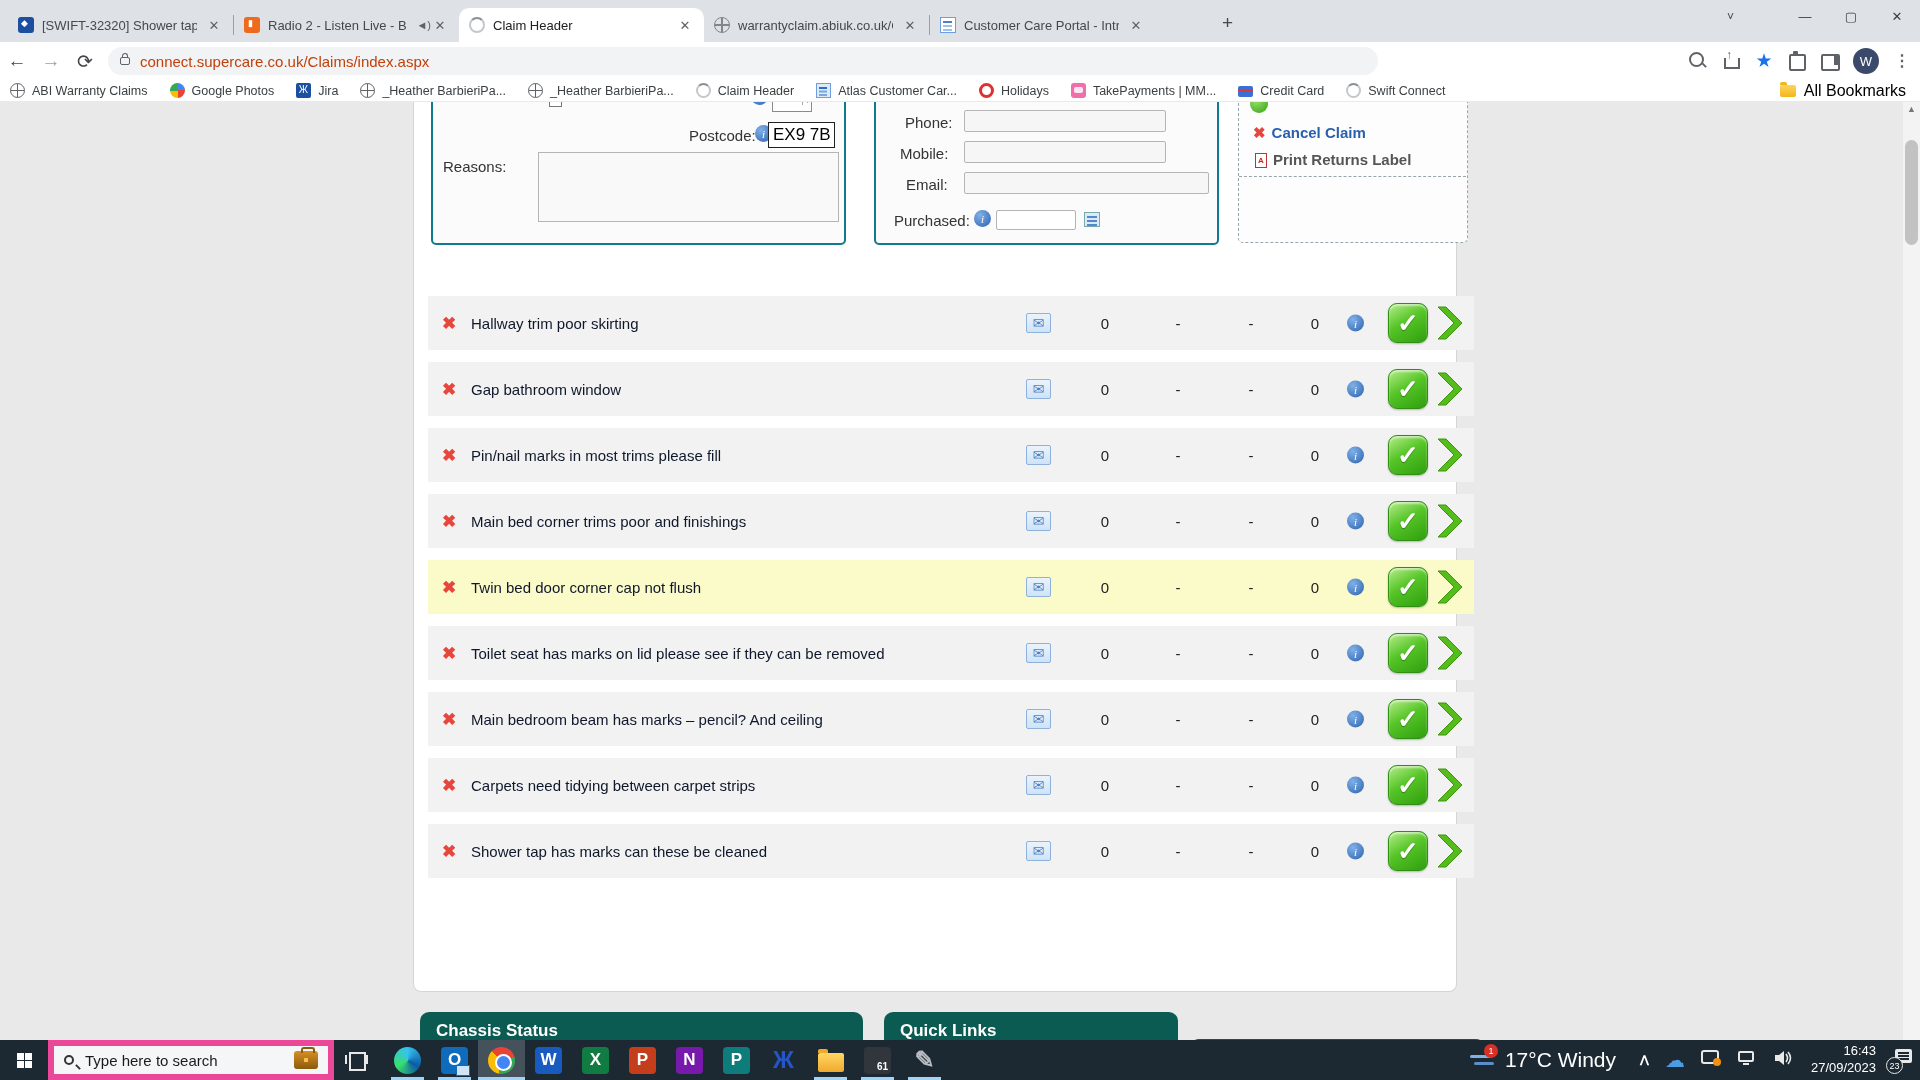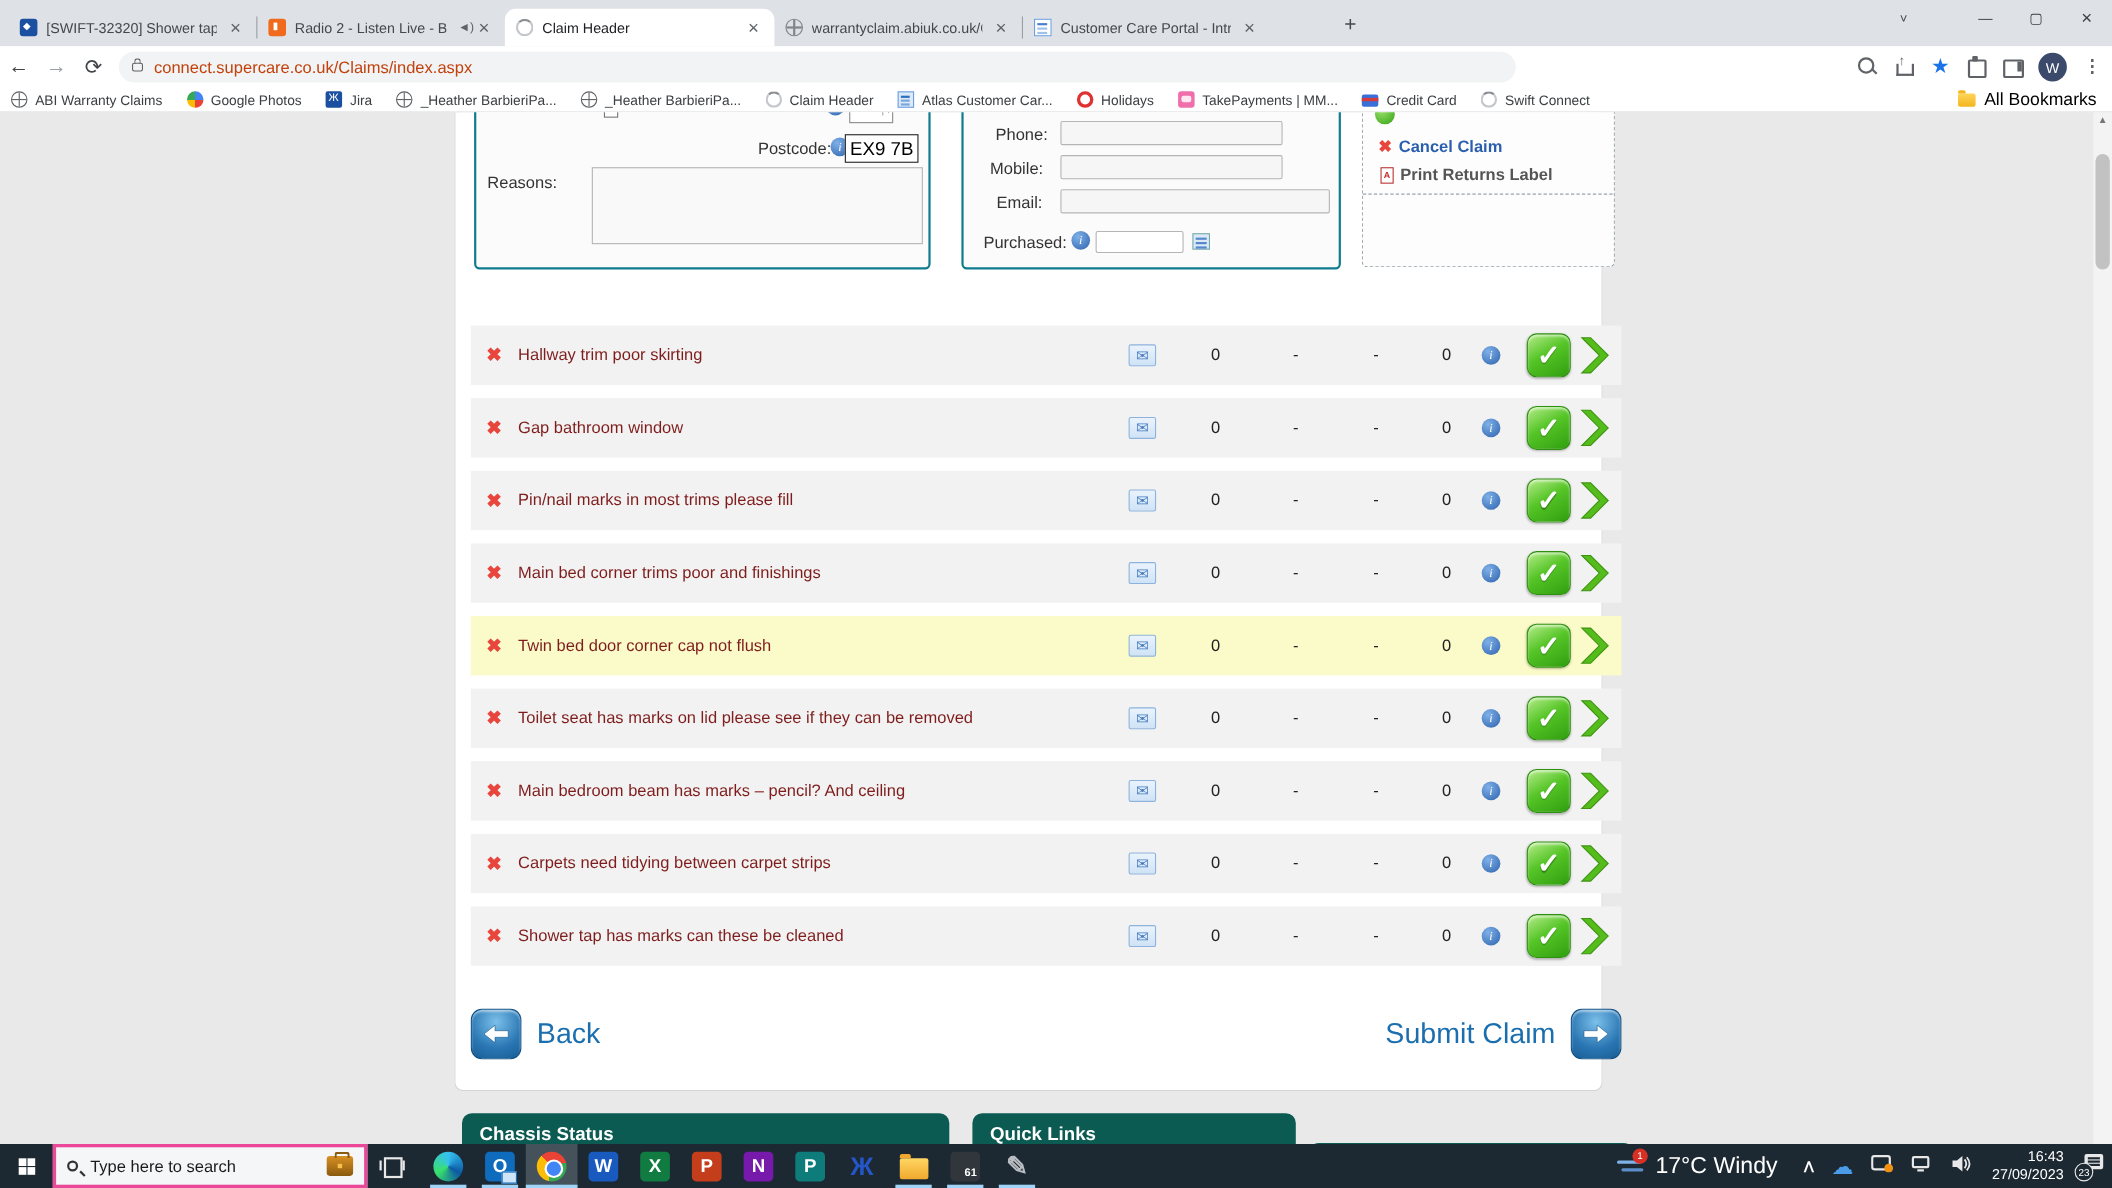--- a/index.html
+++ b/index.html
@@ -129,21 +129,21 @@
   
   .thead{position:absolute;left:14px;top:160px;width:1046px;height:26px;font-size:15px;color:#1d1d1d;}
   .thead span{position:absolute;top:3px;}
   .h0{left:43px;} .h1{left:445px;} .h2{left:587px;} .h3{left:661px;} .h4{left:718px;} .h5{left:804px;} .h6{left:868px;}
   .rows{position:absolute;left:14px;top:194px;width:1046px;}
   .frow{position:relative;width:1046px;height:54px;background:#f2f2f2;margin-bottom:12px;}
   .frow.hl{background:#fbfbc9;}
   .fx{position:absolute;left:14px;top:50%;transform:translateY(-50%);color:#e8463c;
     font-size:17px;font-weight:bold;}
   .fx::before{content:"✖";}
-  .ftext{position:absolute;left:43px;top:50%;transform:translateY(-50%);color:#7f1d1d;
+  .ftext{position:absolute;left:43px;top:50%;transform:translateY(-50%);color:#0f172a;
     font-size:15px;text-decoration:none;white-space:nowrap;}
   .fenv{position:absolute;left:598px;top:50%;transform:translateY(-50%);width:25px;height:20px;
     background:linear-gradient(#eaf3fc,#cfe3f6);border:1px solid #8cb2dd;border-radius:2px;
     color:#4a7fc1;font-size:14px;display:flex;align-items:center;justify-content:center;}
   .fenv::before{content:"✉";}
   .fv{position:absolute;top:50%;transform:translateY(-50%);width:30px;text-align:center;
     font-size:15px;color:#222;}
   .c-parts{left:662px;} .c-bs{left:735px;} .c-damp{left:808px;} .c-media{left:872px;}
   .finfo{position:absolute;left:919px;top:50%;transform:translateY(-50%);width:17px;height:17px;
     border-radius:50%;background:radial-gradient(circle at 35% 30%,#7fb0e8,#2d62ac);color:#fff;
@@ -178,21 +178,21 @@
   .sbar{position:absolute;right:0;top:0;width:17px;height:938px;background:#f3f3f3;}
   .sbar .up{position:absolute;top:2px;left:0;width:17px;text-align:center;color:#777;font-size:9px;}
   .sthumb{position:absolute;top:38px;left:2px;width:13px;height:105px;background:#c2c2c2;border-radius:7px;}
 
   
   .taskbar{position:absolute;left:0;top:1040px;width:1920px;height:40px;background:#1c2932;}
   .startbtn{position:absolute;left:0;top:0;width:48px;height:40px;display:flex;align-items:center;justify-content:center;}
   .winlogo{width:15px;height:15px;display:grid;grid-template-columns:7px 7px;grid-template-rows:7px 7px;gap:1.5px;}
   .winlogo i{background:#fff;}
   .searchbox{position:absolute;left:48px;top:0;width:286px;height:40px;background:#f5f6f7;
-    border:3px solid #ec4899;display:flex;align-items:center;padding:0 10px;}
+    border:6px solid #ec4899;display:flex;align-items:center;padding:0 10px;}
   .mag{width:10px;height:10px;border:2px solid #333;border-radius:50%;position:relative;margin-right:11px;flex:none;}
   .mag::after{content:"";position:absolute;left:9px;top:9px;width:6px;height:2px;background:#333;transform:rotate(45deg);}
   .searchtext{font-size:15px;color:#1b1b1b;flex:1;}
   .briefcase{width:24px;height:18px;background:linear-gradient(#d89023,#8a5a0e);border-radius:3px;position:relative;flex:none;}
   .briefcase::before{content:"";position:absolute;left:7px;top:-4px;width:10px;height:4px;
     border:2px solid #8a5a0e;border-bottom:none;border-radius:3px 3px 0 0;}
   .briefcase::after{content:"";position:absolute;left:10px;top:7px;width:4px;height:4px;background:#f7c14b;}
   .taskview{position:absolute;left:345px;top:9px;width:22px;height:22px;}
   .taskview::before{content:"";position:absolute;left:4px;top:3px;width:13px;height:15px;border:2px solid #e8e8e8;}
   .taskview::after{content:"";position:absolute;left:0;top:6px;width:2px;height:9px;background:#e8e8e8;box-shadow:21px 0 0 #e8e8e8;}
@@ -506,34 +506,20 @@
         <span class="fv c-damp">-</span>
         <span class="fv c-media">0</span>
         <span class="finfo"></span>
         <span class="fcheck"></span>
         <span class="farrow"><svg width="28" height="36" viewBox="0 0 28 36">
               <path d="M2 2 L10 2 L26 18 L10 34 L2 34 L18 18 Z" fill="#54bd1b" stroke="#3f9412" stroke-width="1"></path>
             </svg></span>
       </div>
     </div>
 
-    <div class="navrow">
-      <span class="bluebtn btn-back">
-        <svg width="26" height="22" viewBox="0 0 26 22">
-            <path d="M24 8 H12 V3 L2 11 L12 19 V14 H24 Z" fill="#fff" stroke="#0f4f85" stroke-width="0.5"></path>
-          </svg>
-      </span>
-      <span class="navlabel lbl-back">Back</span>
-      <span class="navlabel lbl-submit">Submit Claim</span>
-      <span class="bluebtn btn-submit">
-        <svg width="26" height="22" viewBox="0 0 26 22">
-            <path d="M2 8 H14 V3 L24 11 L14 19 V14 H2 Z" fill="#fff" stroke="#0f4f85" stroke-width="0.5"></path>
-          </svg>
-      </span>
-    </div>
   </div>
 
   <div class="panel p0"><span>Chassis Status</span></div>
   <div class="panel p1"><span>Quick Links</span></div>
   <div class="panel p2"><span>Connect</span></div>
 
   <div class="sbar">
     <span class="up">▲</span>
     <div class="sthumb"></div>
   </div>

